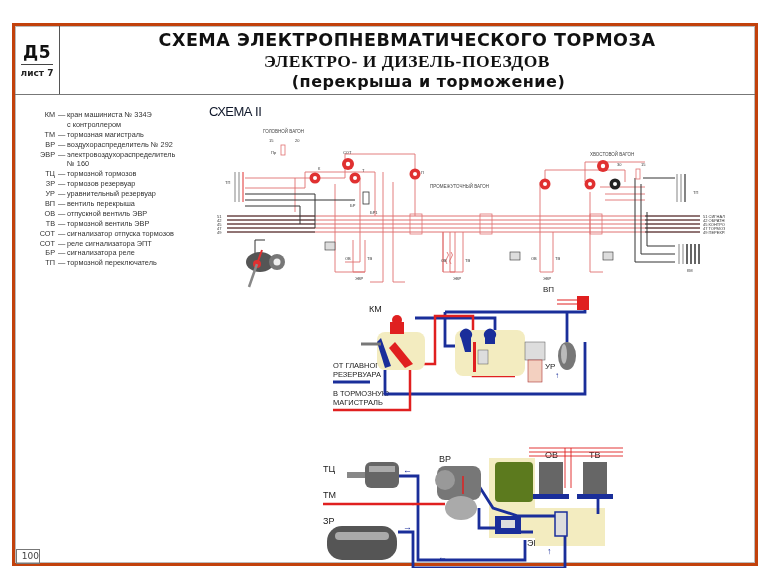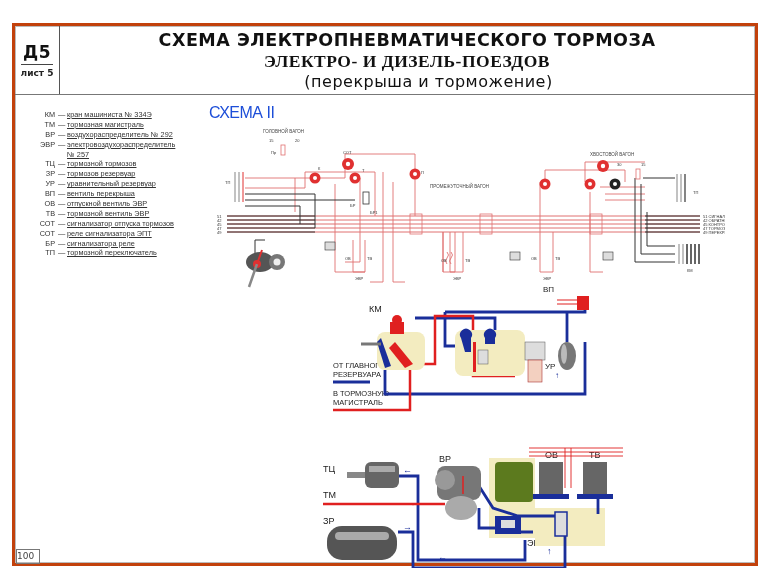--- a/index.html
+++ b/index.html
@@ -6,75 +6,79 @@
   body { width:780px; height:578px; position:relative; overflow:hidden; font-family:"DejaVu Sans", sans-serif; }
   .frame { position:absolute; left:12px; top:23px; width:740px; height:537px; border:3px solid #c2410c; box-shadow: inset 0 0 0 1px #bbb; }
   .header { position:absolute; left:0; top:0; width:740px; height:68px; border-bottom:1px solid #777; }
   .code-cell { position:absolute; left:0; top:0; width:44px; height:68px; border-right:1px solid #555; text-align:center; }
   .code-main { position:absolute; left:0; top:16px; width:44px; font-family:"DejaVu Sans", sans-serif; font-weight:bold; font-size:17px; color:#111; letter-spacing:0.5px; }
   .code-rule { position:absolute; left:6px; top:38px; width:32px; height:1px; background:#444; }
   .code-sub { position:absolute; left:0; top:42px; width:44px; font-size:9px; font-weight:bold; color:#222; }
   .title-block { position:absolute; left:44px; top:0; width:696px; height:68px; text-align:center; }
   .t1 { font-family:"DejaVu Sans", sans-serif; font-weight:bold; font-size:17.5px; color:#111; margin-top:4px; letter-spacing:0.5px; line-height:21px; }
   .t2 { font-family:Liberation Serif, serif; font-weight:bold; font-size:17.5px; color:#111; line-height:21px; letter-spacing:0.5px; }
-  .t3 { font-family:"DejaVu Sans", sans-serif; font-weight:normal; font-size:16px; color:#111; line-height:20px; letter-spacing:0.5px;padding-left:43px; }
+  .t3 { font-family:"DejaVu Sans", sans-serif; font-weight:bold; font-size:16px; color:#111; line-height:20px; letter-spacing:0.5px;padding-left:43px; }
 
   .legend { position:absolute; left:0; top:84px; width:200px; font-family:"Liberation Sans", sans-serif; font-size:7.3px; color:#333; }
   .lg-row { position:relative; height:9.9px; line-height:9.9px; white-space:nowrap; }
   .lg-abbr { position:absolute; right:160px; text-align:right; }
   .lg-dash { position:absolute; left:43px; }
-  .lg-desc { position:absolute; left:52px;text-decoration:underline; }
-
-  .schema-title { position:absolute; left:194px; top:78px; font-family:"Liberation Sans", sans-serif; font-size:16px; color:#1d4ed8; letter-spacing:-0.5px;text-align:center; }
-
-  .page-num { position:absolute; left:1px; top:523px; width:22px; height:13px; border:1px solid #777; font-family:"DejaVu Sans", sans-serif; font-size:9px; line-height:13px; text-align:left; color:#444; }
+  .lg-desc { position:absolute; left:52px; }
+
+  .schema-title { position:absolute; left:194px; top:78px; font-family:"Liberation Sans", sans-serif; font-size:13px; color:#0f172a; letter-spacing:-0.5px;text-align:center; }
+
+  .page-num { position:absolute; left:1px; top:523px; width:22px; height:13px; border:1px solid #777; font-family:"DejaVu Sans", sans-serif; font-size:9px; line-height:13px; text-align:right; color:#444; }
 
   svg text { font-family:"Liberation Sans", sans-serif; }
 </style>
 </head>
 <body>
 
 <div class="frame">
   <div class="header">
     <div class="code-cell">
       <div class="code-main">Д5</div>
       <div class="code-rule"></div>
-      <div class="code-sub">лист 5</div>
+      <div class="code-sub">лист 7</div>
     </div>
     <div class="title-block">
       <div class="t1">СХЕМА ЭЛЕКТРОПНЕВМАТИЧЕСКОГО ТОРМОЗА</div>
       <div class="t2">ЭЛЕКТРО- И ДИЗЕЛЬ-ПОЕЗДОВ</div>
       <div class="t3">(перекрыша и торможение)</div>
     </div>
   </div>
 
   <div class="legend" id="legend">
       <div class="lg-row">
         <span class="lg-abbr">КМ</span>
         <span class="lg-dash">—</span>
         <span class="lg-desc">кран машиниста № 334Э</span>
       </div>
       <div class="lg-row">
+        <span class="lg-abbr"></span>
+        <span class="lg-desc">с контроллером</span>
+      </div>
+      <div class="lg-row">
         <span class="lg-abbr">ТМ</span>
         <span class="lg-dash">—</span>
         <span class="lg-desc">тормозная магистраль</span>
       </div>
       <div class="lg-row">
         <span class="lg-abbr">ВР</span>
         <span class="lg-dash">—</span>
         <span class="lg-desc">воздухораспределитель № 292</span>
       </div>
       <div class="lg-row">
         <span class="lg-abbr">ЭВР</span>
         <span class="lg-dash">—</span>
         <span class="lg-desc">электровоздухораспределитель</span>
       </div>
       <div class="lg-row">
         <span class="lg-abbr"></span>
-        <span class="lg-desc">№ 257</span>
+        <span class="lg-desc">№ 160</span>
       </div>
       <div class="lg-row">
         <span class="lg-abbr">ТЦ</span>
         <span class="lg-dash">—</span>
         <span class="lg-desc">тормозной тормозов</span>
       </div>
       <div class="lg-row">
         <span class="lg-abbr">ЗР</span>
         <span class="lg-dash">—</span>
         <span class="lg-desc">тормозов резервуар</span>

